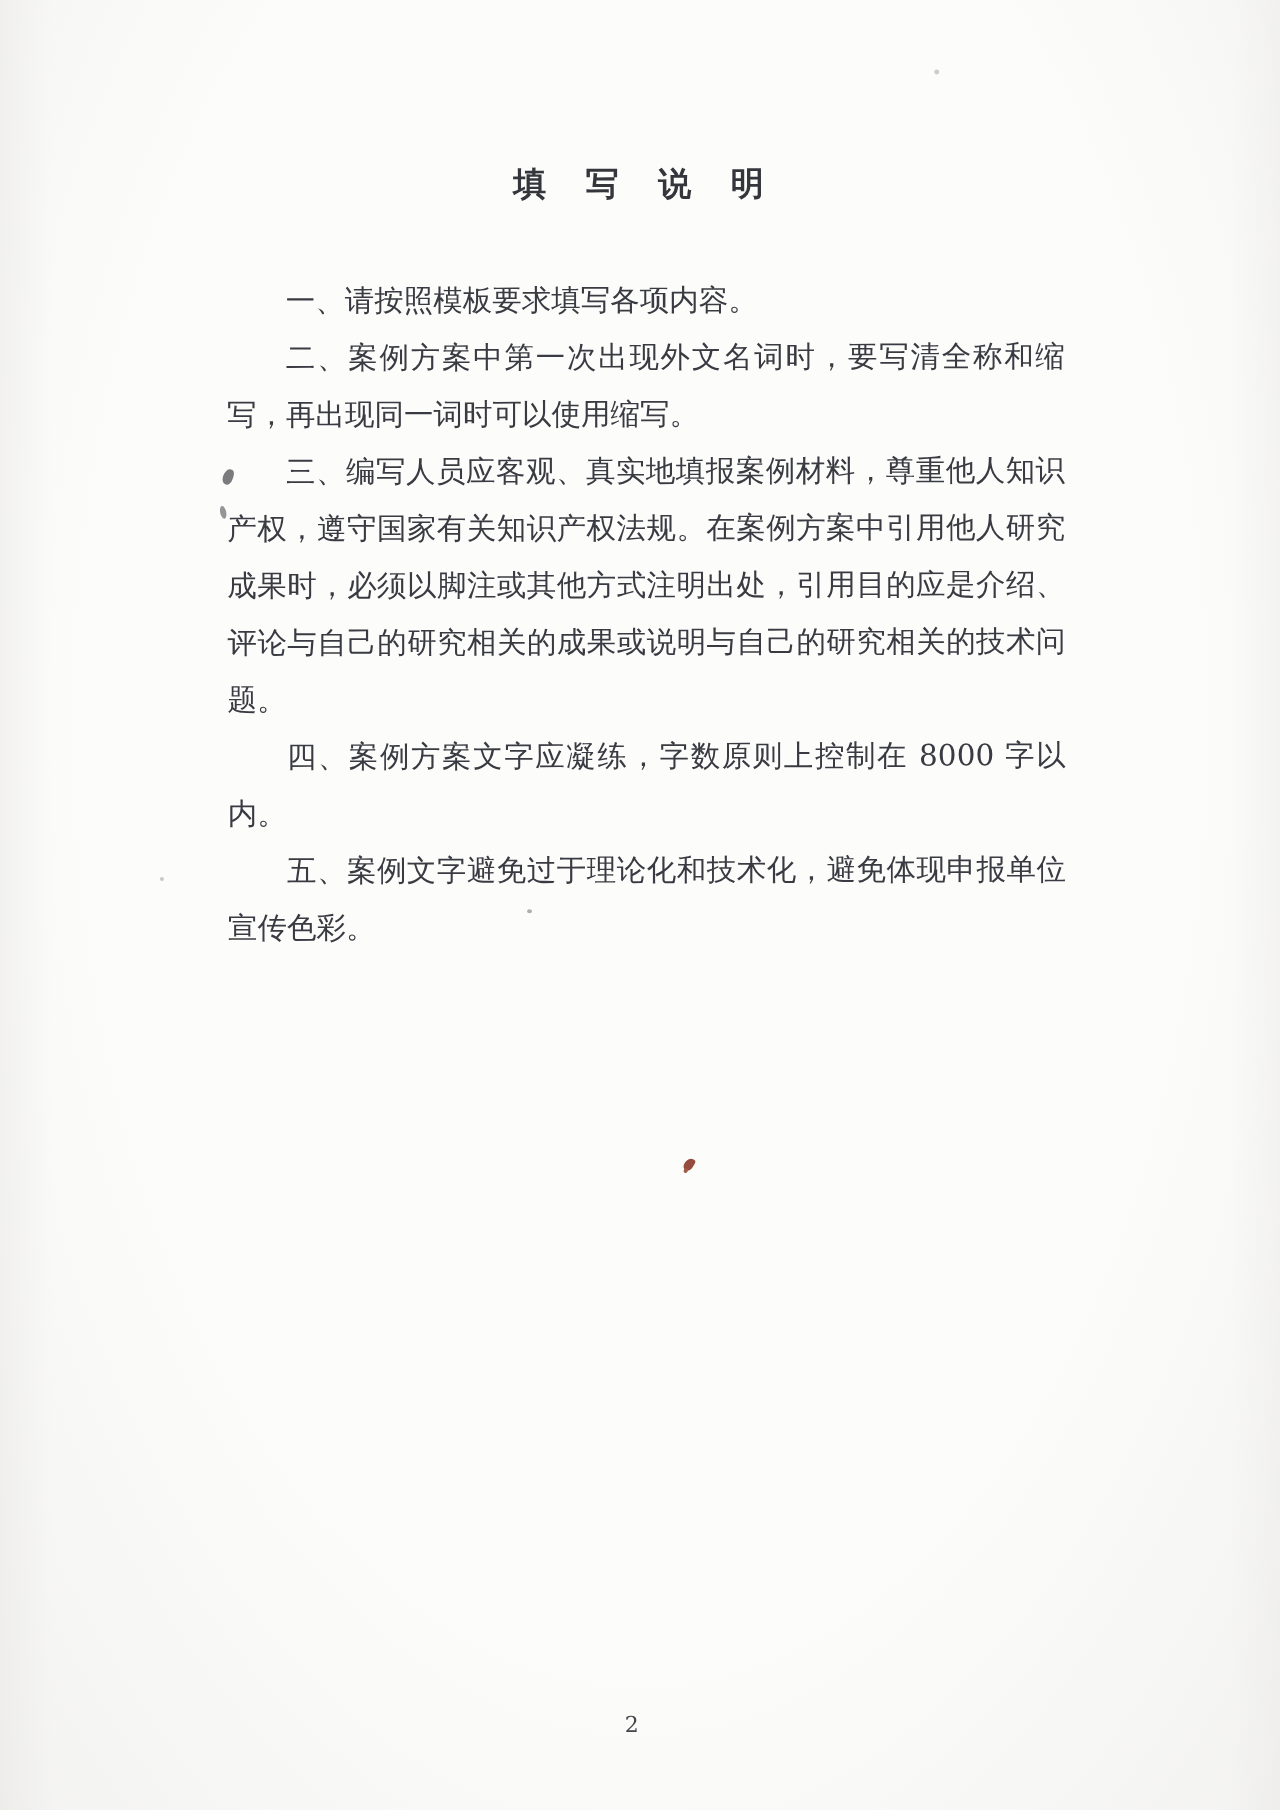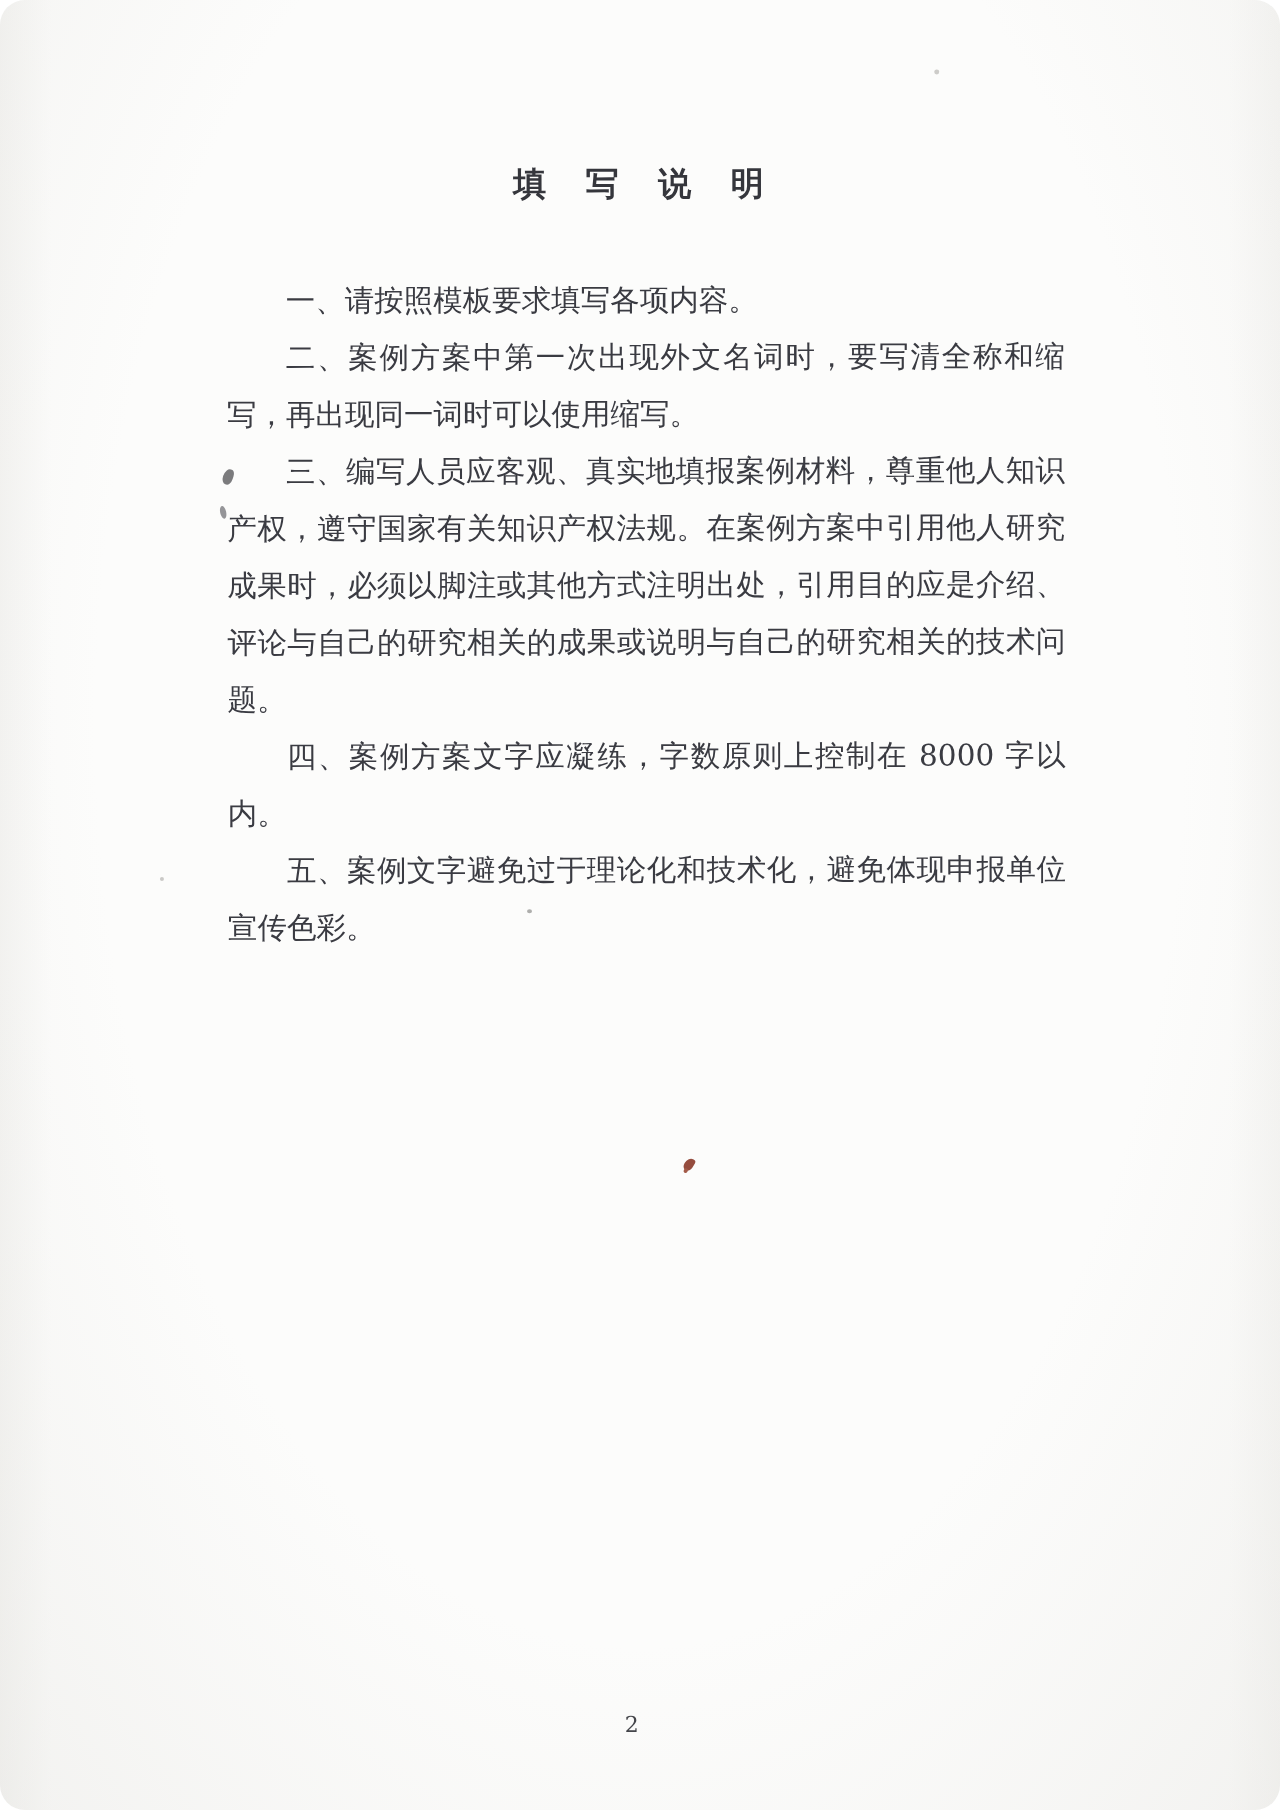--- a/index.html
+++ b/index.html
@@ -11,21 +11,20 @@
     position: relative;
     width: 1280px;
     height: 1810px;
     background:
       radial-gradient(ellipse at 50% 40%, rgba(255,255,255,0) 60%, rgba(225,224,220,0.35) 100%),
       linear-gradient(90deg, rgba(228,227,223,0.35) 0%, rgba(255,255,255,0) 4%, rgba(255,255,255,0) 96%, rgba(230,229,225,0.3) 100%),
       #fcfcfb;
     overflow: hidden;
     font-family: "DejaVu Serif", "Liberation Serif", serif;
     color: #3a3b40;
-    border-radius: 25px;
   }
   .scan-tilt {
     position: absolute;
     left: 0; top: 0; right: 0; bottom: 0;
     transform: rotate(-0.12deg);
   }
   .doc-title {
     position: absolute;
     left: 228px;
     width: 838px;

